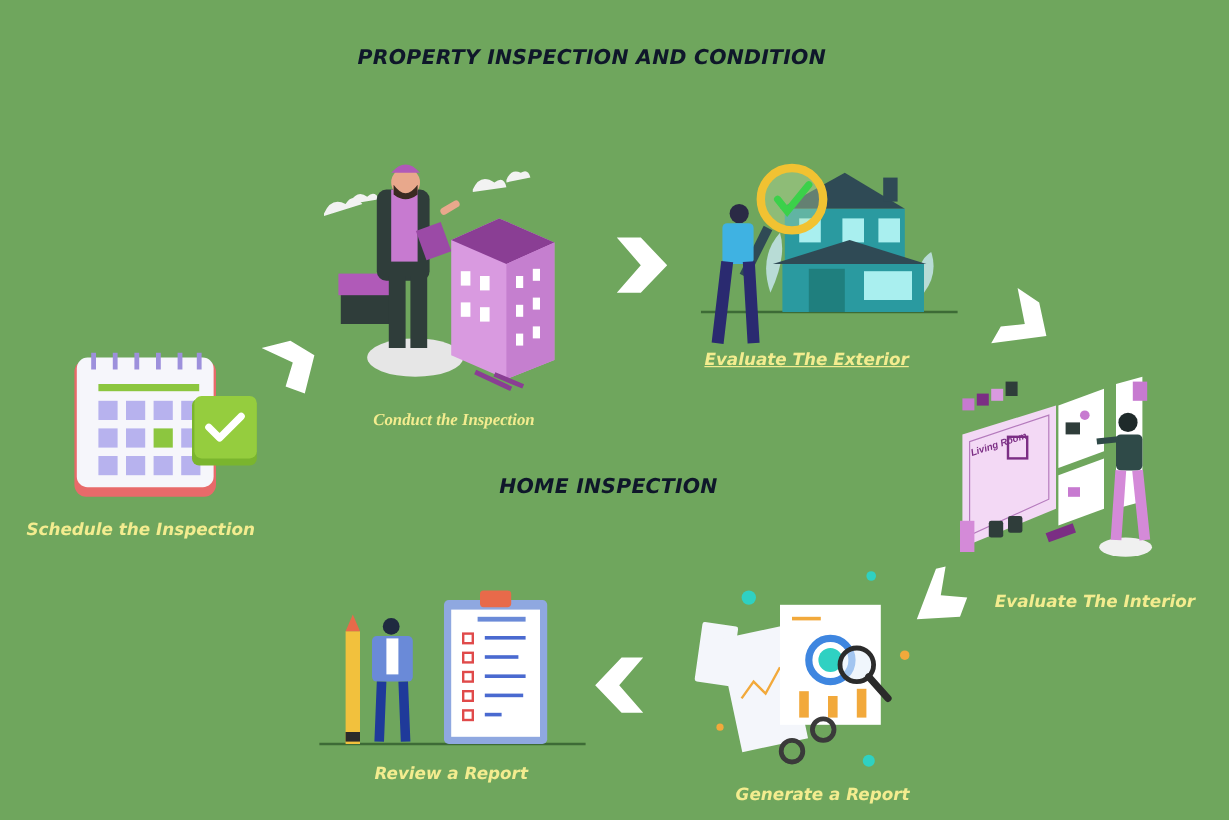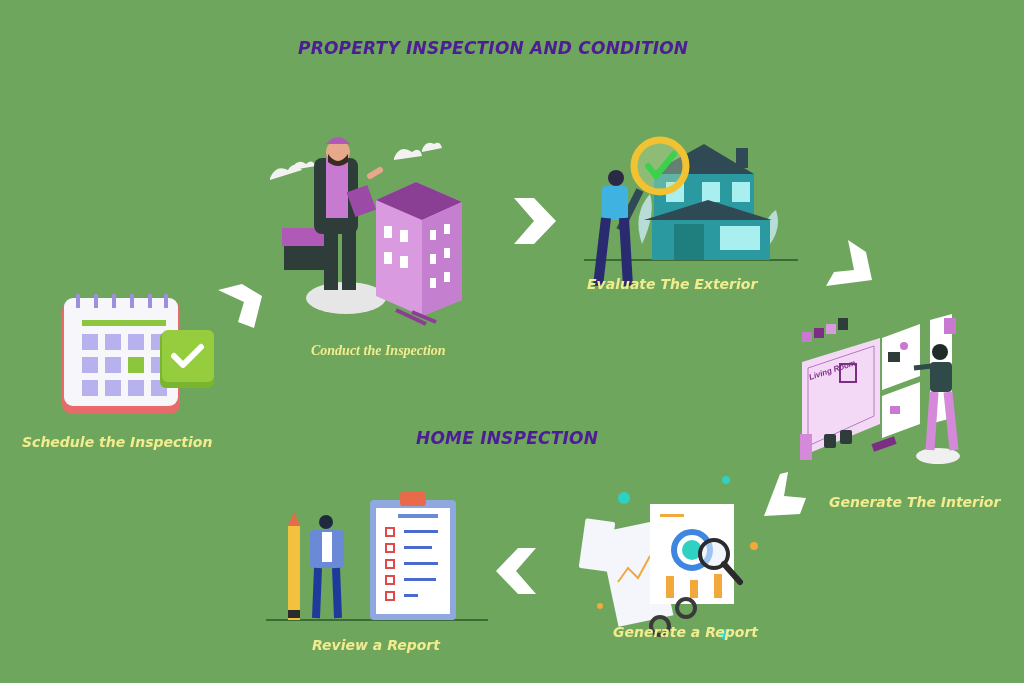--- a/index.html
+++ b/index.html
@@ -1,26 +1,26 @@
 <!DOCTYPE html>
 <html><head>
 <meta charset="utf-8">
 <style>
   html,body{margin:0;padding:0;}
   body{width:1024px;height:683px;background:#6fa65d;position:relative;overflow:hidden;font-family:"DejaVu Sans","Liberation Sans",sans-serif;}
   .abs{position:absolute;}
-  .title{color:#4c1d95;font-weight:bold;font-style:italic;font-size:17px;letter-spacing:0.2px;white-space:nowrap;}
+  .title{color:#0f172a;font-weight:bold;font-style:italic;font-size:17px;letter-spacing:0.2px;white-space:nowrap;}
   .label{color:#f3ec8f;font-weight:bold;font-style:italic;font-size:14px;white-space:nowrap;}
   svg{display:block;}
 </style>
 </head>
 <body>
 
 <div class="abs title" style="left:298px;top:38px;">PROPERTY INSPECTION AND CONDITION</div>
-<div class="abs title" style="left:416px;top:428px;">HOME INSPECTION</div>
+<div class="abs title" style="left:416px;top:396px;">HOME INSPECTION</div>
 
 <div class="abs" style="left:58px;top:288px;">
   <svg width="160" height="130" viewBox="0 0 160 130">
     <rect x="4" y="12" width="118" height="114" rx="10" fill="#e86a6a"></rect>
     <rect x="6" y="10" width="114" height="108" rx="9" fill="#f6f6fb"></rect>
     <g fill="none" stroke="#9d90dc" stroke-width="4">
       <path d="M20 6 v14"></path>
         <path d="M38 6 v14"></path>
         <path d="M56 6 v14"></path>
         <path d="M74 6 v14"></path>
@@ -119,21 +119,21 @@
     <rect x="90" y="90" width="30" height="36" fill="#1f7f7e"></rect>
     <rect x="136" y="92" width="40" height="24" fill="#a9efef"></rect>
     <circle cx="76" cy="32" r="26" fill="rgba(200,230,170,0.35)" stroke="#f1c232" stroke-width="7"></circle>
     <path d="M64 32 l8 10 l18 -22" fill="none" stroke="#3bd14a" stroke-width="6" stroke-linecap="round"></path>
     <line x1="56" y1="56" x2="36" y2="96" stroke="#2f4a55" stroke-width="8"></line>
     <circle cx="32" cy="44" r="8" fill="#2a2a45"></circle>
     <rect x="18" y="52" width="26" height="34" rx="4" fill="#3fb2e2"></rect>
     <path d="M22 84 l-8 68 M40 84 l4 68" stroke="#2a2a70" stroke-width="10"></path>
   </svg>
 </div>
-<div class="abs label" style="left:587px;top:276px;">Evaluate The Exterior</div>
+<div class="abs label" style="left:587px;top:292px;text-decoration:underline;">Evaluate The Exterior</div>
 
 <div class="abs" style="left:822px;top:238px;">
   <svg width="56" height="52" viewBox="0 0 56 52">
       <path d="M26 2 L44 14 L50 42 L4 48 L12 34 L32 32 Z" fill="#ffffff"></path>
     </svg>
 </div>
 
 <div class="abs" style="left:796px;top:306px;">
   <svg width="176" height="166" viewBox="0 0 176 166">
     <g fill="#c77ad0">
@@ -157,21 +157,21 @@
     <circle cx="144" cy="46" r="8" fill="#1f2a2a"></circle>
     <rect x="134" y="56" width="22" height="30" rx="4" fill="#2f4a48"></rect>
     <path d="M138 86 l-4 58 M152 86 l6 58" stroke="#d48ad8" stroke-width="9"></path>
     <line x1="118" y1="62" x2="136" y2="60" stroke="#2f4a48" stroke-width="5"></line>
     <rect x="28" y="128" width="12" height="14" rx="2" fill="#2f3d3a"></rect>
     <rect x="44" y="124" width="12" height="14" rx="2" fill="#2f3d3a"></rect>
     <rect x="76" y="134" width="24" height="8" fill="#7b2e84" transform="rotate(-20 88 138)"></rect>
     <rect x="4" y="128" width="12" height="26" fill="#d48ad8"></rect>
   </svg>
 </div>
-<div class="abs label" style="left:829px;top:494px;">Generate The Interior</div>
+<div class="abs label" style="left:829px;top:494px;">Evaluate The Interior</div>
 
 <div class="abs" style="left:760px;top:470px;">
   <svg width="52" height="52" viewBox="0 0 52 52">
       <path d="M20 4 L28 2 L24 26 L46 28 L40 44 L4 46 Z" fill="#ffffff"></path>
     </svg>
 </div>
 
 <div class="abs" style="left:568px;top:466px;">
   <svg width="190" height="176" viewBox="0 0 190 176">
     <circle cx="56" cy="32" r="6" fill="#2fd1c2"></circle>
@@ -190,21 +190,21 @@
         <rect x="98" y="110" width="8" height="22"></rect>
         <rect x="122" y="114" width="8" height="18"></rect>
         <rect x="146" y="108" width="8" height="24"></rect>
       </g>
     <circle cx="146" cy="88" r="14" fill="rgba(230,240,250,0.6)" stroke="#2b2b2b" stroke-width="4"></circle>
     <line x1="156" y1="98" x2="172" y2="116" stroke="#2b2b2b" stroke-width="6" stroke-linecap="round"></line>
     <circle cx="92" cy="160" r="9" fill="none" stroke="#3a3a3a" stroke-width="4"></circle>
     <circle cx="118" cy="142" r="9" fill="none" stroke="#3a3a3a" stroke-width="4"></circle>
   </svg>
 </div>
-<div class="abs label" style="left:613px;top:624px;">Generate a Report</div>
+<div class="abs label" style="left:613px;top:655px;">Generate a Report</div>
 
 <div class="abs" style="left:494px;top:546px;">
   <svg width="44" height="50" viewBox="0 0 44 50">
       <path d="M42 2 L24 2 L2 25 L24 48 L42 48 L22 25 Z" fill="#ffffff"></path>
     </svg>
 </div>
 
 <div class="abs" style="left:266px;top:486px;">
   <svg width="224" height="140" viewBox="0 0 224 140">
     <line x1="0" y1="134" x2="222" y2="134" stroke="#3d6b36" stroke-width="2"></line>

